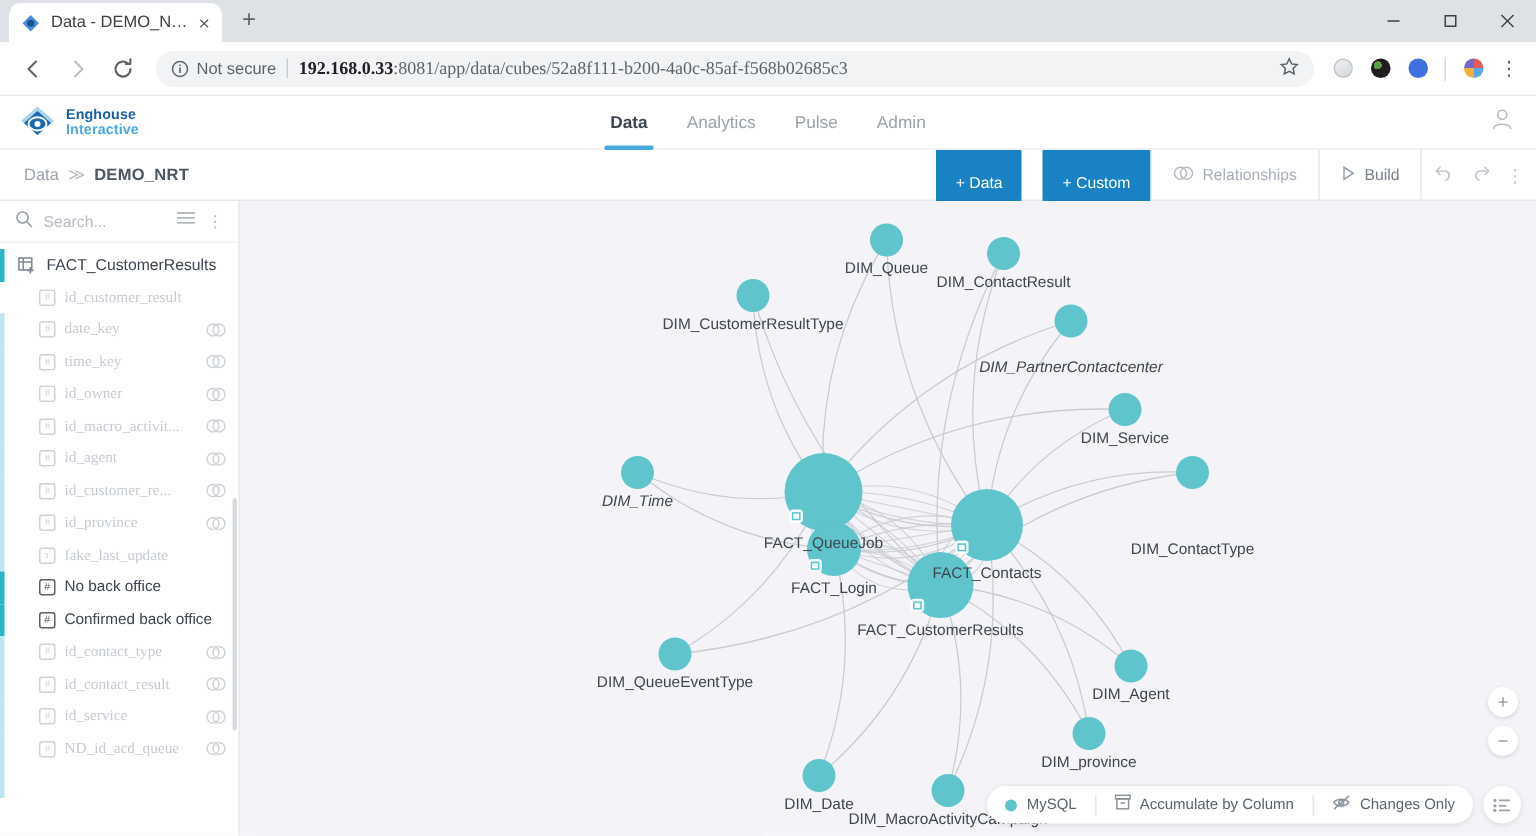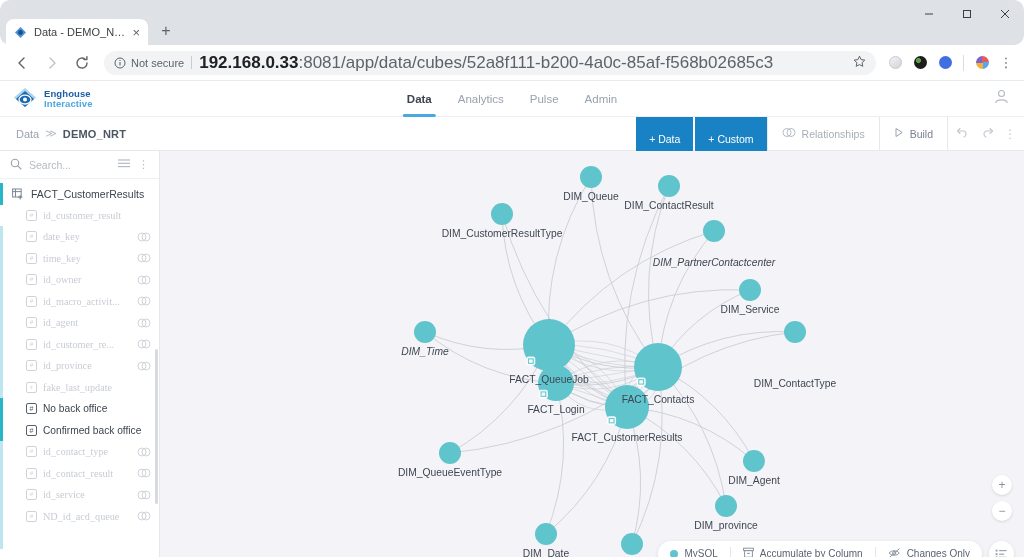--- a/index.html
+++ b/index.html
@@ -5,22 +5,22 @@
   * { box-sizing: border-box; margin:0; padding:0; }
   html,body { width:1024px; height:557px; overflow:hidden; }
   body {
     font-family: "Liberation Sans", sans-serif;
     background:#ffffff;
     -webkit-font-smoothing: antialiased;
   }
 
   
   .browser-tabstrip{
-    height:45px; background:#dee1e6; display:flex; align-items:flex-end;
-    padding-left:6px; position:relative;border-radius:10px;
+    height:28px; background:#dee1e6; display:flex; align-items:flex-end;
+    padding-left:6px; position:relative;
   }
   .btab{
     height:26px; width:142px; background:#fff; border-radius:8px 8px 0 0;
     display:flex; align-items:center; gap:7px; padding:0 8px;
     font-size:11px; color:#3c4043; position:relative;
   }
   .btab-favicon{ width:13px; height:13px; flex:0 0 13px; position:relative; }
   .btab-favicon svg{ display:block; }
   .btab-title{ flex:1; white-space:nowrap; overflow:hidden; text-overflow:ellipsis; font-size:11px;}
   .btab-close{ font-size:13px; color:#5f6368; line-height:1; cursor:pointer; }
@@ -42,21 +42,21 @@
   .navbtn{ width:28px; height:28px; display:flex; align-items:center; justify-content:center;
            color:#5f6368; border-radius:50%; }
   .navbtn.disabled{ color:#bdc1c6; }
   .omnibox{
     flex:1; height:24px; background:#f1f3f4; border-radius:13px; margin-left:6px;
     display:flex; align-items:center; padding:0 10px; gap:7px; font-size:11.5px;
     color:#202124; position:relative;
   }
   .omni-notsecure{ display:flex; align-items:center; gap:5px; color:#5f6368; font-size:11px;}
   .omni-sep{ width:1px; height:13px; background:#c8ccd0; }
-  .omni-url{ color:#5f6368; font-size:17px; white-space:nowrap; overflow:hidden;}
+  .omni-url{ color:#5f6368; font-size:12px; white-space:nowrap; overflow:hidden;font-family:Liberation Serif, serif;}
   .omni-url b{ color:#202124; font-weight:700; }
   .omni-star{ margin-left:auto; color:#5f6368; font-size:12px;}
   .tb-icons{ display:flex; align-items:center; gap:3px; margin-left:6px; }
   .tb-ico{ width:22px; height:22px; border-radius:50%; display:flex; align-items:center; justify-content:center;}
   .dot-ico{ width:13px; height:13px; border-radius:50%; display:block;}
   .tb-divider{ width:1px; height:16px; background:#dadce0; margin:0 4px;}
   .kebab{ color:#5f6368; font-size:13px; width:20px; text-align:center;}
 
   
   .app-header{
@@ -88,21 +88,21 @@
   }
   .crumb{ display:flex; align-items:center; gap:6px; padding-left:16px; font-size:11px; }
   .crumb .c1{ color:#9aa2ad; }
   .crumb .csep{ color:#b9bfc8; font-size:11px;}
   .crumb .c2{ color:#4b5563; font-weight:700; letter-spacing:.2px;}
   .sub-right{ margin-left:auto; display:flex; align-items:stretch; height:34px; }
   .btn-primary{
     background:#1982c4; color:#fff; font-size:10.5px; display:flex; align-items:center;
     justify-content:center; gap:4px; padding:0 13px; height:44px; cursor:pointer;
   }
-  .btn-primary + .btn-primary{ margin-left:2px; }
+  .btn-primary + .btn-primary{ margin-left:14px; }
   .sub-group{
     display:flex; align-items:center; border-left:1px solid #e6e8eb; height:34px;
     padding:0 14px; gap:6px; font-size:10.5px; color:#a8aeb8; cursor:pointer;
   }
   .sub-icons{ display:flex; align-items:center; border-left:1px solid #e6e8eb; height:34px; padding:0 8px; gap:10px;}
   .sub-icons span{ color:#c2c7ce; font-size:12px; cursor:pointer; }
 
   
   .main{ display:flex; height:423px; }
 

